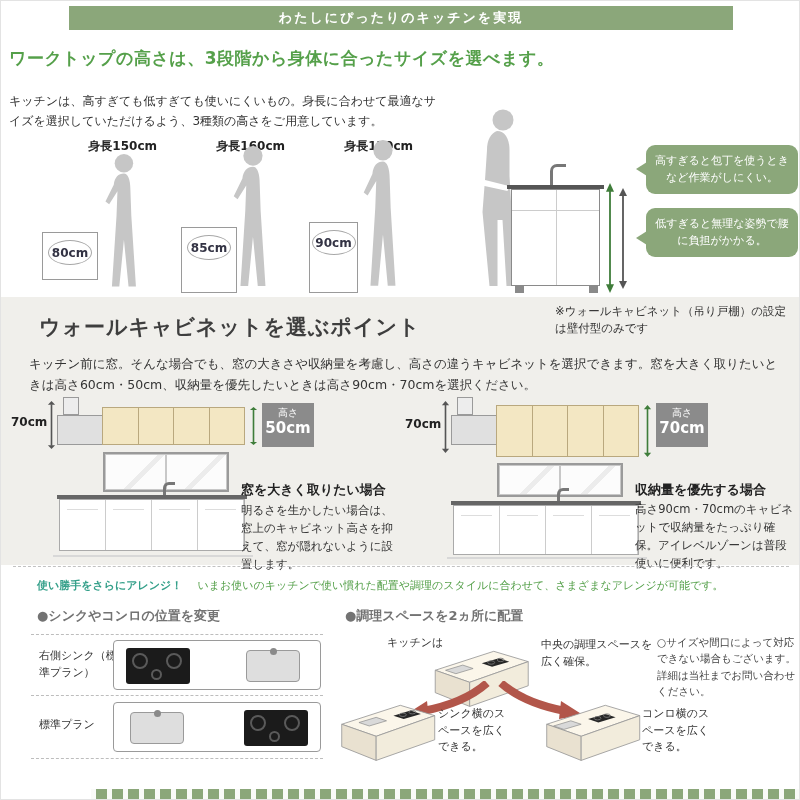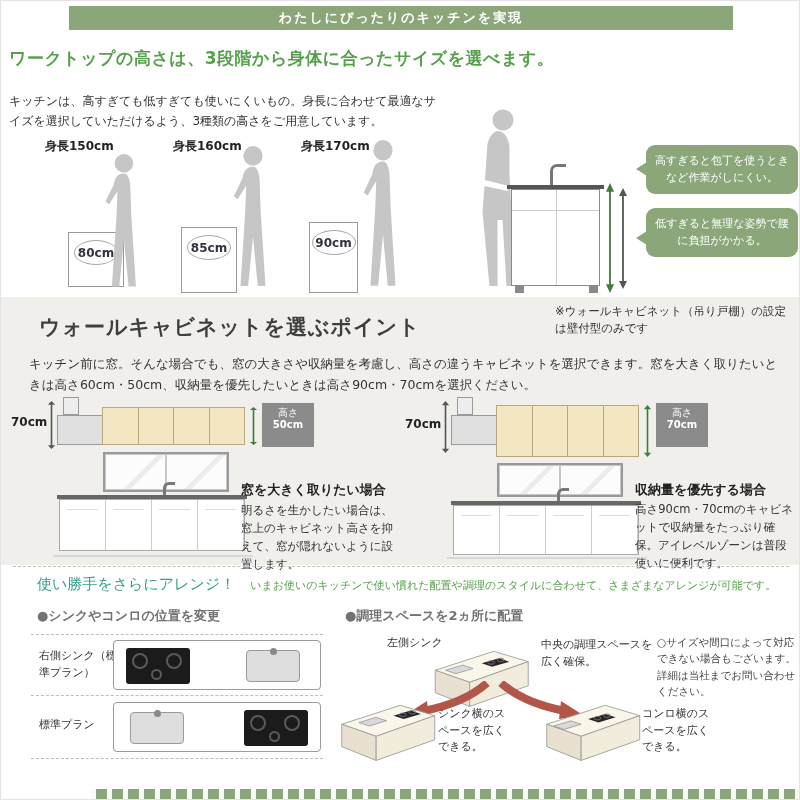--- a/index.html
+++ b/index.html
@@ -7,24 +7,24 @@
 body{font-family:"DejaVu Sans","Liberation Sans",sans-serif;background:#fff;color:#333}
 #page{position:relative;width:800px;height:800px;background:#fff;overflow:hidden;border:1px solid #e3e3e3}
 .abs{position:absolute}
 
 #banner{left:68px;right:66px;top:5px;height:24px;background:#8ba77a;color:#fff;font-size:13px;font-weight:700;text-align:center;line-height:24px;letter-spacing:2px}
 
 #s1-heading{left:8px;top:46px;width:590px;font-size:17px;font-weight:700;color:#55a04a;letter-spacing:.5px}
 #s1-recommend{left:598px;top:61px;width:200px;font-size:11.5px;line-height:1.62}
 #s1-recommend .grn{color:#55a04a;font-weight:700}
 #s1-desc{left:8px;top:90px;width:432px;font-size:12px;line-height:1.68}
-.fig-label{width:112px;text-align:left;font-size:12px;font-weight:600;color:#222}
+.fig-label{width:112px;text-align:right;font-size:12px;font-weight:600;color:#222}
 #fl1{left:44px;top:137px}#fl2{left:172px;top:137px}#fl3{left:300px;top:137px}
 .counter-box{border:1.5px solid #9a9a9a;background:#fff;display:flex;justify-content:center;padding-top:7px}
-#c1{left:67px;top:231px;width:56px;height:55px}
+#c1{left:41px;top:231px;width:56px;height:48px}
 #c2{left:180px;top:226px;width:56px;height:66px}
 #c3{left:308px;top:221px;width:49px;height:71px}
 .oval{width:44px;height:25px;border:1px solid #a8a8a8;border-radius:50%;background:#fff;display:flex;align-items:center;justify-content:center;font-size:12px;font-weight:600;color:#334}
 #p1{left:98px;top:152px;width:48px;height:140px}
 #p2{left:226px;top:144px;width:50px;height:148px}
 #p3{left:356px;top:138px;width:50px;height:154px}
 
 #sp{left:464px;top:106px;width:62px;height:186px}
 #faucet1{left:549px;top:163px;width:16px;height:21px;border-left:3px solid #777;border-top:3px solid #777;border-top-left-radius:7px}
 #cbar{left:506px;top:184px;width:97px;height:4px;background:#555}
@@ -58,21 +58,21 @@
 .hood{width:46px;height:30px;background:#e0e0e0;border:1px solid #9a9a9a}
 #kL-hood{left:46px;top:18px}#kR-hood{left:50px;top:18px}
 .cabrun{display:flex}
 .door{flex:1;background:#f3e7c3;border:1px solid #b9a87e;margin-left:-1px}
 #kL-cab{left:92px;top:10px;width:142px;height:38px}
 #kR-cab{left:96px;top:8px;width:142px;height:52px}
 #kL-marr{left:238px;top:10px;width:9px;height:38px}
 #kR-marr{left:242px;top:8px;width:9px;height:52px}
 .badge{width:52px;height:44px;background:#8b8b8b;color:#fff;text-align:center}
 .badge .bp{display:block;font-size:10px;margin-top:4px;line-height:1.1}
-.badge .bv{display:block;font-size:10px;font-weight:700;line-height:1.4}
+.badge .bv{display:block;font-size:15px;font-weight:700;line-height:1.4}
 #kL-badge{left:251px;top:6px}#kR-badge{left:255px;top:6px}
 .window{border:2px solid #9a9a9a;background:#fcfcfc;display:flex}
 .pane{flex:1;border:1px solid #c8c8c8;background:linear-gradient(135deg,transparent 55%,#ececec 55%,#ececec 63%,transparent 63%)}
 #kL-win{left:92px;top:55px;width:126px;height:40px}
 #kR-win{left:96px;top:66px;width:126px;height:34px}
 .smfau{width:12px;height:13px;border-left:3px solid #777;border-top:3px solid #777;border-top-left-radius:6px}
 #kL-fau{left:152px;top:85px}#kR-fau{left:156px;top:91px}
 .ctrbar{height:4px;background:#666}
 #kL-cbar{left:46px;top:98px;width:190px}#kR-cbar{left:50px;top:104px;width:190px}
 .baserun{border:1px solid #aaa;background:#fff;display:flex}
@@ -82,21 +82,21 @@
 #kR-base{left:52px;top:108px;width:186px;height:50px}
 .floorln{height:2px;background:#d8d8d8}
 #kL-floor{left:42px;top:158px;width:200px}#kR-floor{left:46px;top:160px;width:200px}
 .ktitle{font-size:13px;font-weight:700;color:#222}
 #kL-title{left:230px;top:84px}#kR-title{left:234px;top:84px}
 .ktext{font-size:11.5px;line-height:1.58}
 #kL-text{left:230px;top:104px;width:156px}#kR-text{left:234px;top:103px;width:160px}
 
 #s3-dash{left:12px;top:565px;width:776px;border-top:1px dashed #c2c2c2}
 #s3-heading{left:36px;top:573px;white-space:nowrap}
-#s3-heading .t{font-size:15px;font-weight:400;color:#35a08a}
+#s3-heading .t{font-size:11px;font-weight:700;color:#35a08a}
 #s3-heading .s{font-size:11px;color:#55a04a;margin-left:10px}
 .blocktitle{font-size:13px;font-weight:700;color:#737373}
 #lb-title{left:36px;top:606px}
 #rb-title{left:344px;top:606px}
 .rowdash{width:292px;border-top:1px dashed #bdbdbd}
 #rd1{left:30px;top:633px}#rd2{left:30px;top:694px}#rd3{left:30px;top:757px}
 .rowlabel{width:82px;font-size:11px;line-height:1.5}
 #row1-label{left:38px;top:647px}#row2-label{left:38px;top:716px}
 .tcounter{width:208px;height:50px;border:1px solid #9a9a9a;border-radius:4px;background:#fff}
 #row1-ill{left:112px;top:639px}#row2-ill{left:112px;top:701px}
@@ -303,21 +303,21 @@
       <div class="fdot"></div>
     </div>
     <div class="cooktop" style="left:130px;top:7px">
       <div class="burner b1"></div>
       <div class="burner b2"></div>
       <div class="burner b3"></div>
     </div>
   </div>
 
   <div class="abs blocktitle" id="rb-title">●調理スペースを2ヵ所に配置</div>
-  <div class="abs" id="std-label">左側シンク</div>
+  <div class="abs" id="std-label">キッチンは</div>
   <div class="abs" id="center-note">中央の調理スペースを広く確保。</div>
 
   <svg class="abs" id="iso-top" viewBox="0 0 120 72">
     <polygon points="8,27 76,5 116,17 48,41" fill="#fbf6ea" stroke="#9a9a9a"></polygon>
     <polygon points="8,27 8,53 48,69 48,41" fill="#e9e1d0" stroke="#9a9a9a"></polygon>
     <polygon points="48,41 48,69 116,45 116,17" fill="#f2ecdc" stroke="#9a9a9a"></polygon>
     <polygon points="20,27 40,21 52,25 32,31" fill="#d9d9d9" stroke="#8a8a8a" stroke-width="0.8"></polygon>
     <polygon points="62,19 82,13 94,17 74,23" fill="#262626"></polygon>
     <ellipse cx="73" cy="18" rx="4" ry="2" fill="none" stroke="#777"></ellipse>
     <ellipse cx="84" cy="15" rx="4" ry="2" fill="none" stroke="#777"></ellipse>

